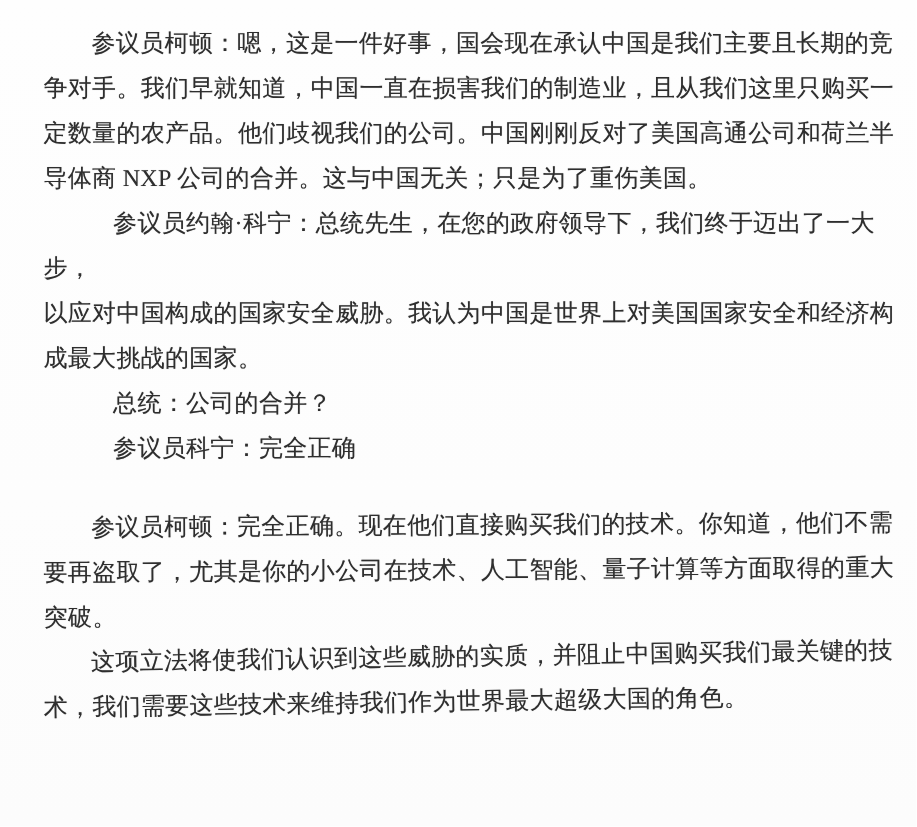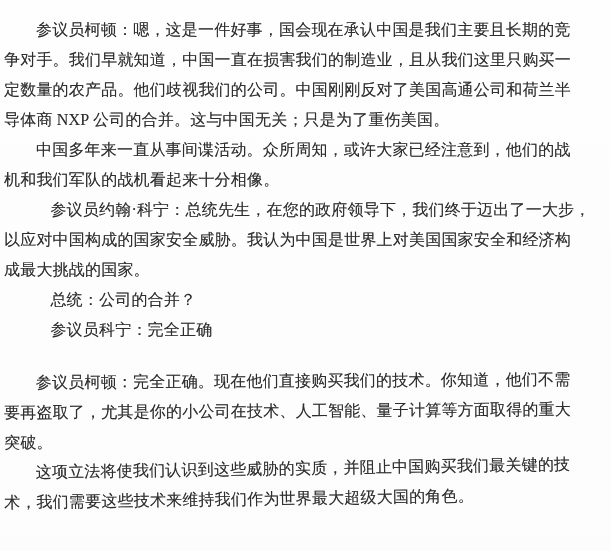--- a/index.html
+++ b/index.html
@@ -5,21 +5,21 @@
   html, body {
     margin: 0;
     padding: 0;
     background: #ffffff;
   }
   .page {
     position: relative;
     width: 611px;
     height: 551px;
     box-sizing: border-box;
-    padding: 15px 10px 0 4px;
+    padding: 15px 10px 0 29px;
     background: linear-gradient(180deg, #fefefe 0%, #fdfdfd 60%, #fcfcfc 100%);
     font-family: "Liberation Serif", "DejaVu Serif", serif;
     font-size: 16px;
     line-height: 30px;
     color: #2e2e2e;
     overflow: hidden;
     text-shadow: 0 0 0.5px rgba(46,46,46,0.45);
   }
   .para {
     margin: 0;
@@ -35,22 +35,20 @@
 </style>
 </head>
 <body>
 
 <div class="page">
   <p class="para">参议员柯顿：嗯，这是一件好事，国会现在承认中国是我们主要且长期的竞
 争对手。我们早就知道，中国一直在损害我们的制造业，且从我们这里只购买一
 定数量的农产品。他们歧视我们的公司。中国刚刚反对了美国高通公司和荷兰半
 导体商 NXP 公司的合并。这与中国无关；只是为了重伤美国。</p>
 
-  <p class="para">中国多年来一直从事间谍活动。众所周知，或许大家已经注意到，他们的战
-机和我们军队的战机看起来十分相像。</p>
 
   <p class="para ind3 gap-large">参议员约翰·科宁：总统先生，在您的政府领导下，我们终于迈出了一大步，
 以应对中国构成的国家安全威胁。我认为中国是世界上对美国国家安全和经济构
 成最大挑战的国家。</p>
 
   <p class="para ind3">总统：公司的合并？</p>
 
   <p class="para ind3">参议员科宁：完全正确</p>
 
   <p class="para gap-mid tilt-1">参议员柯顿：完全正确。现在他们直接购买我们的技术。你知道，他们不需

